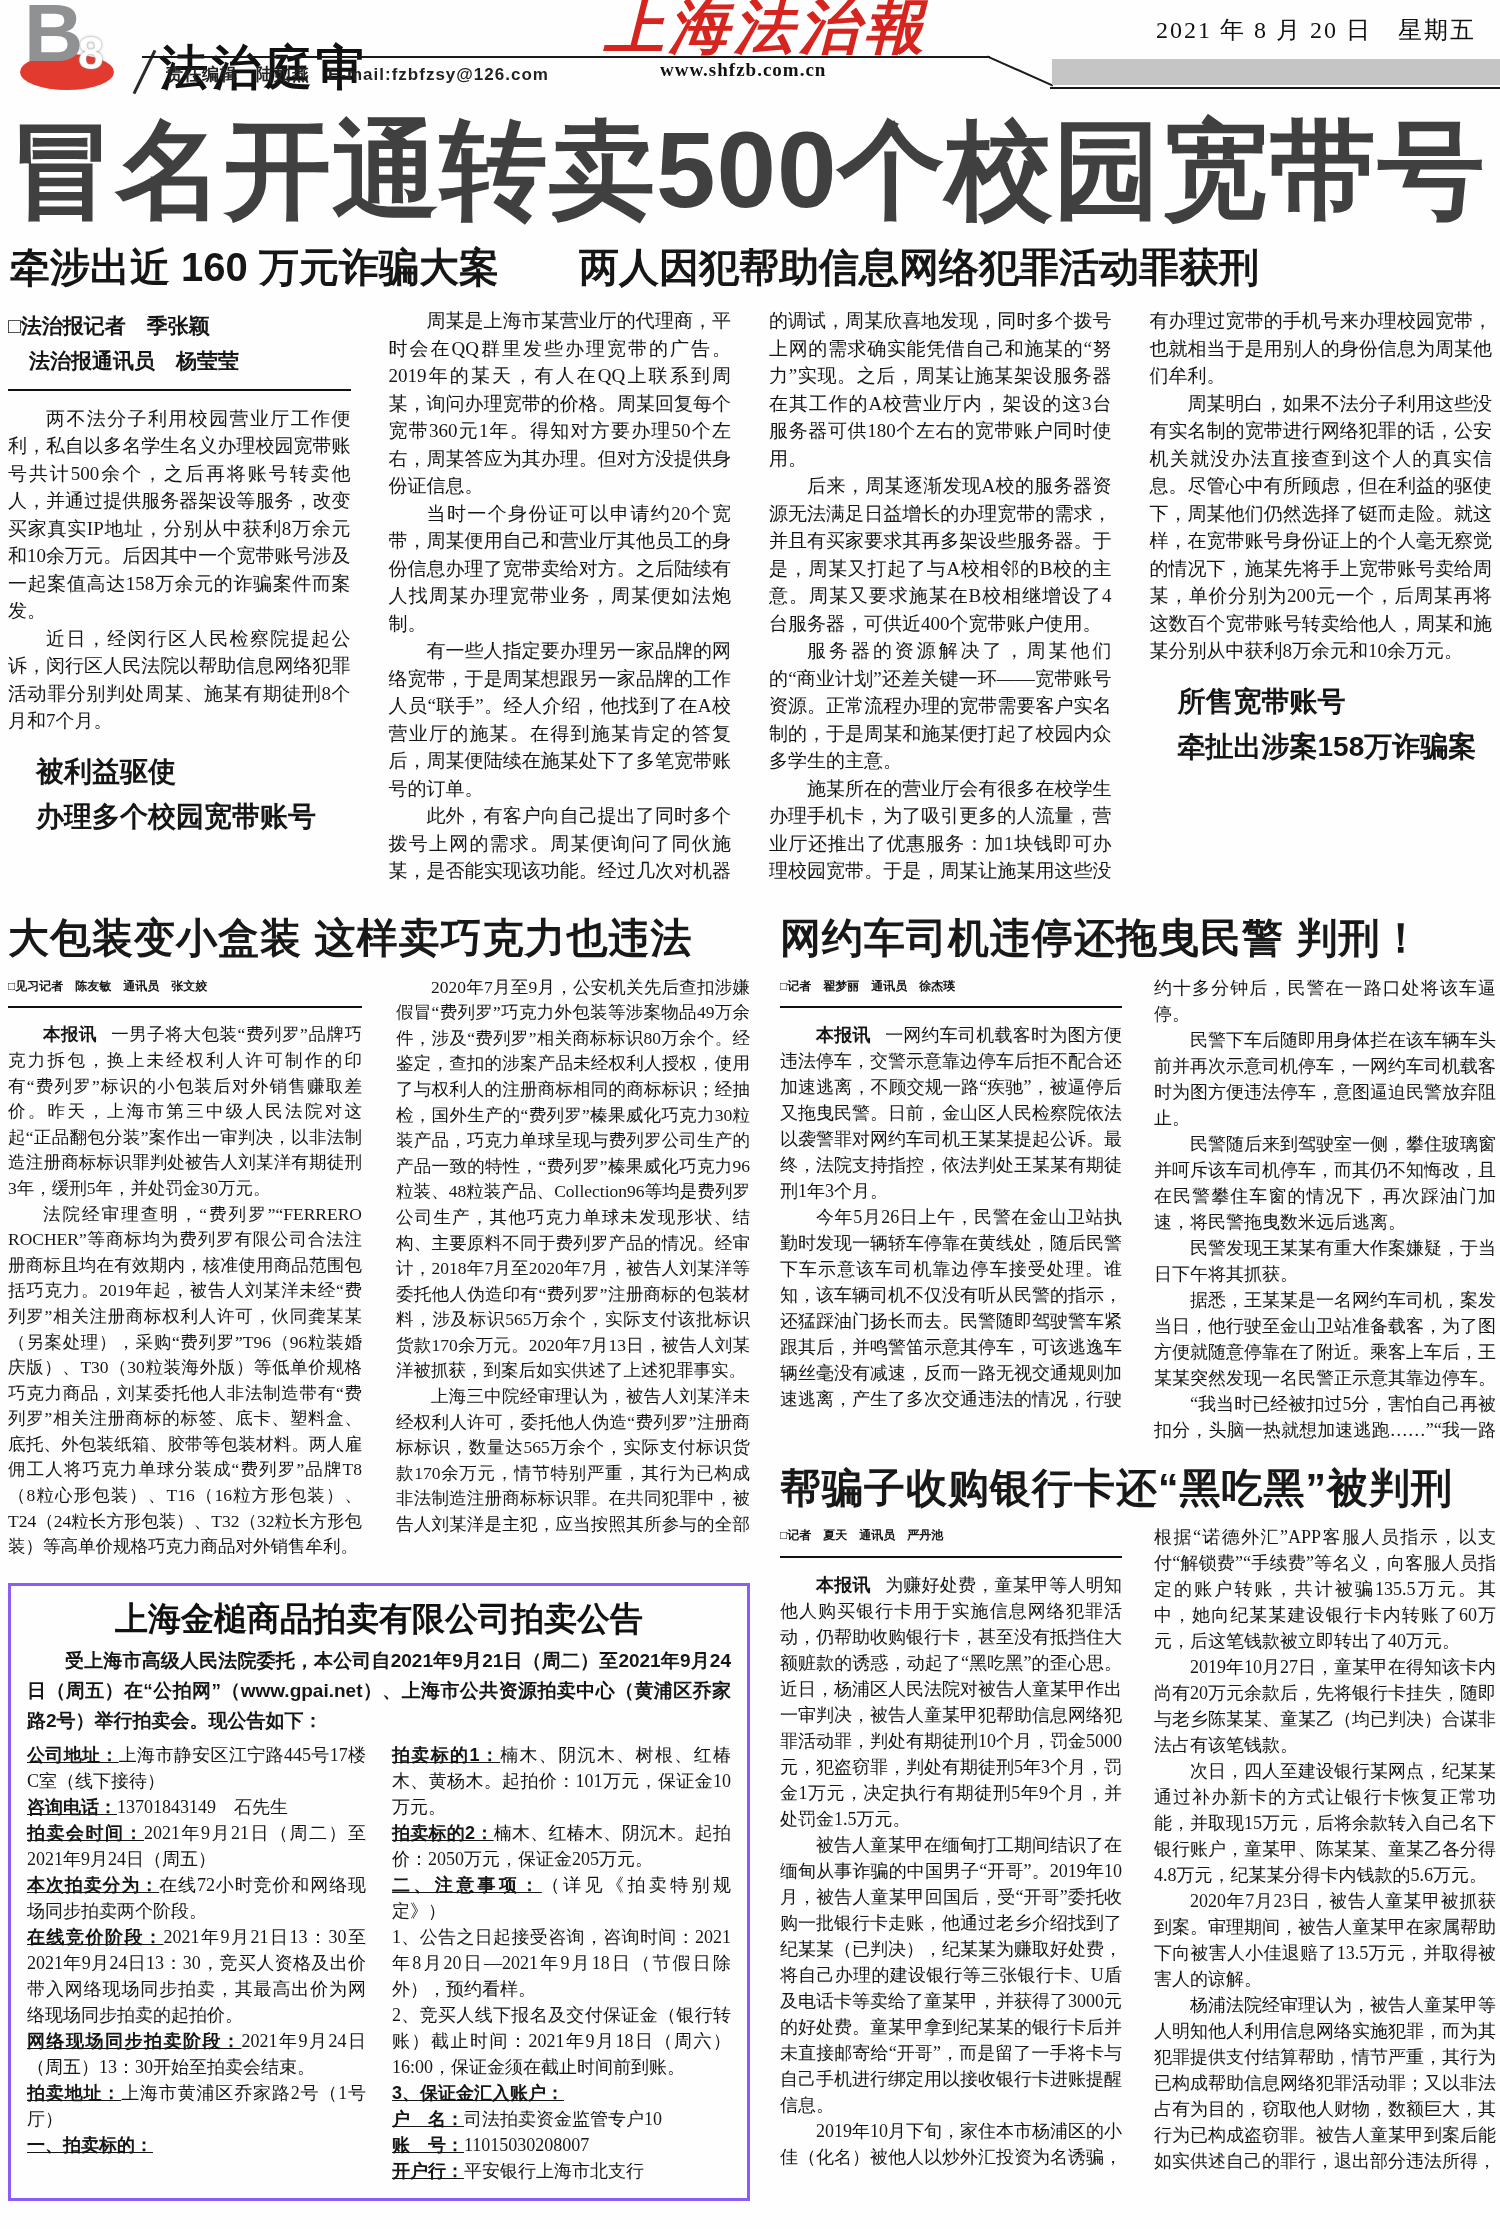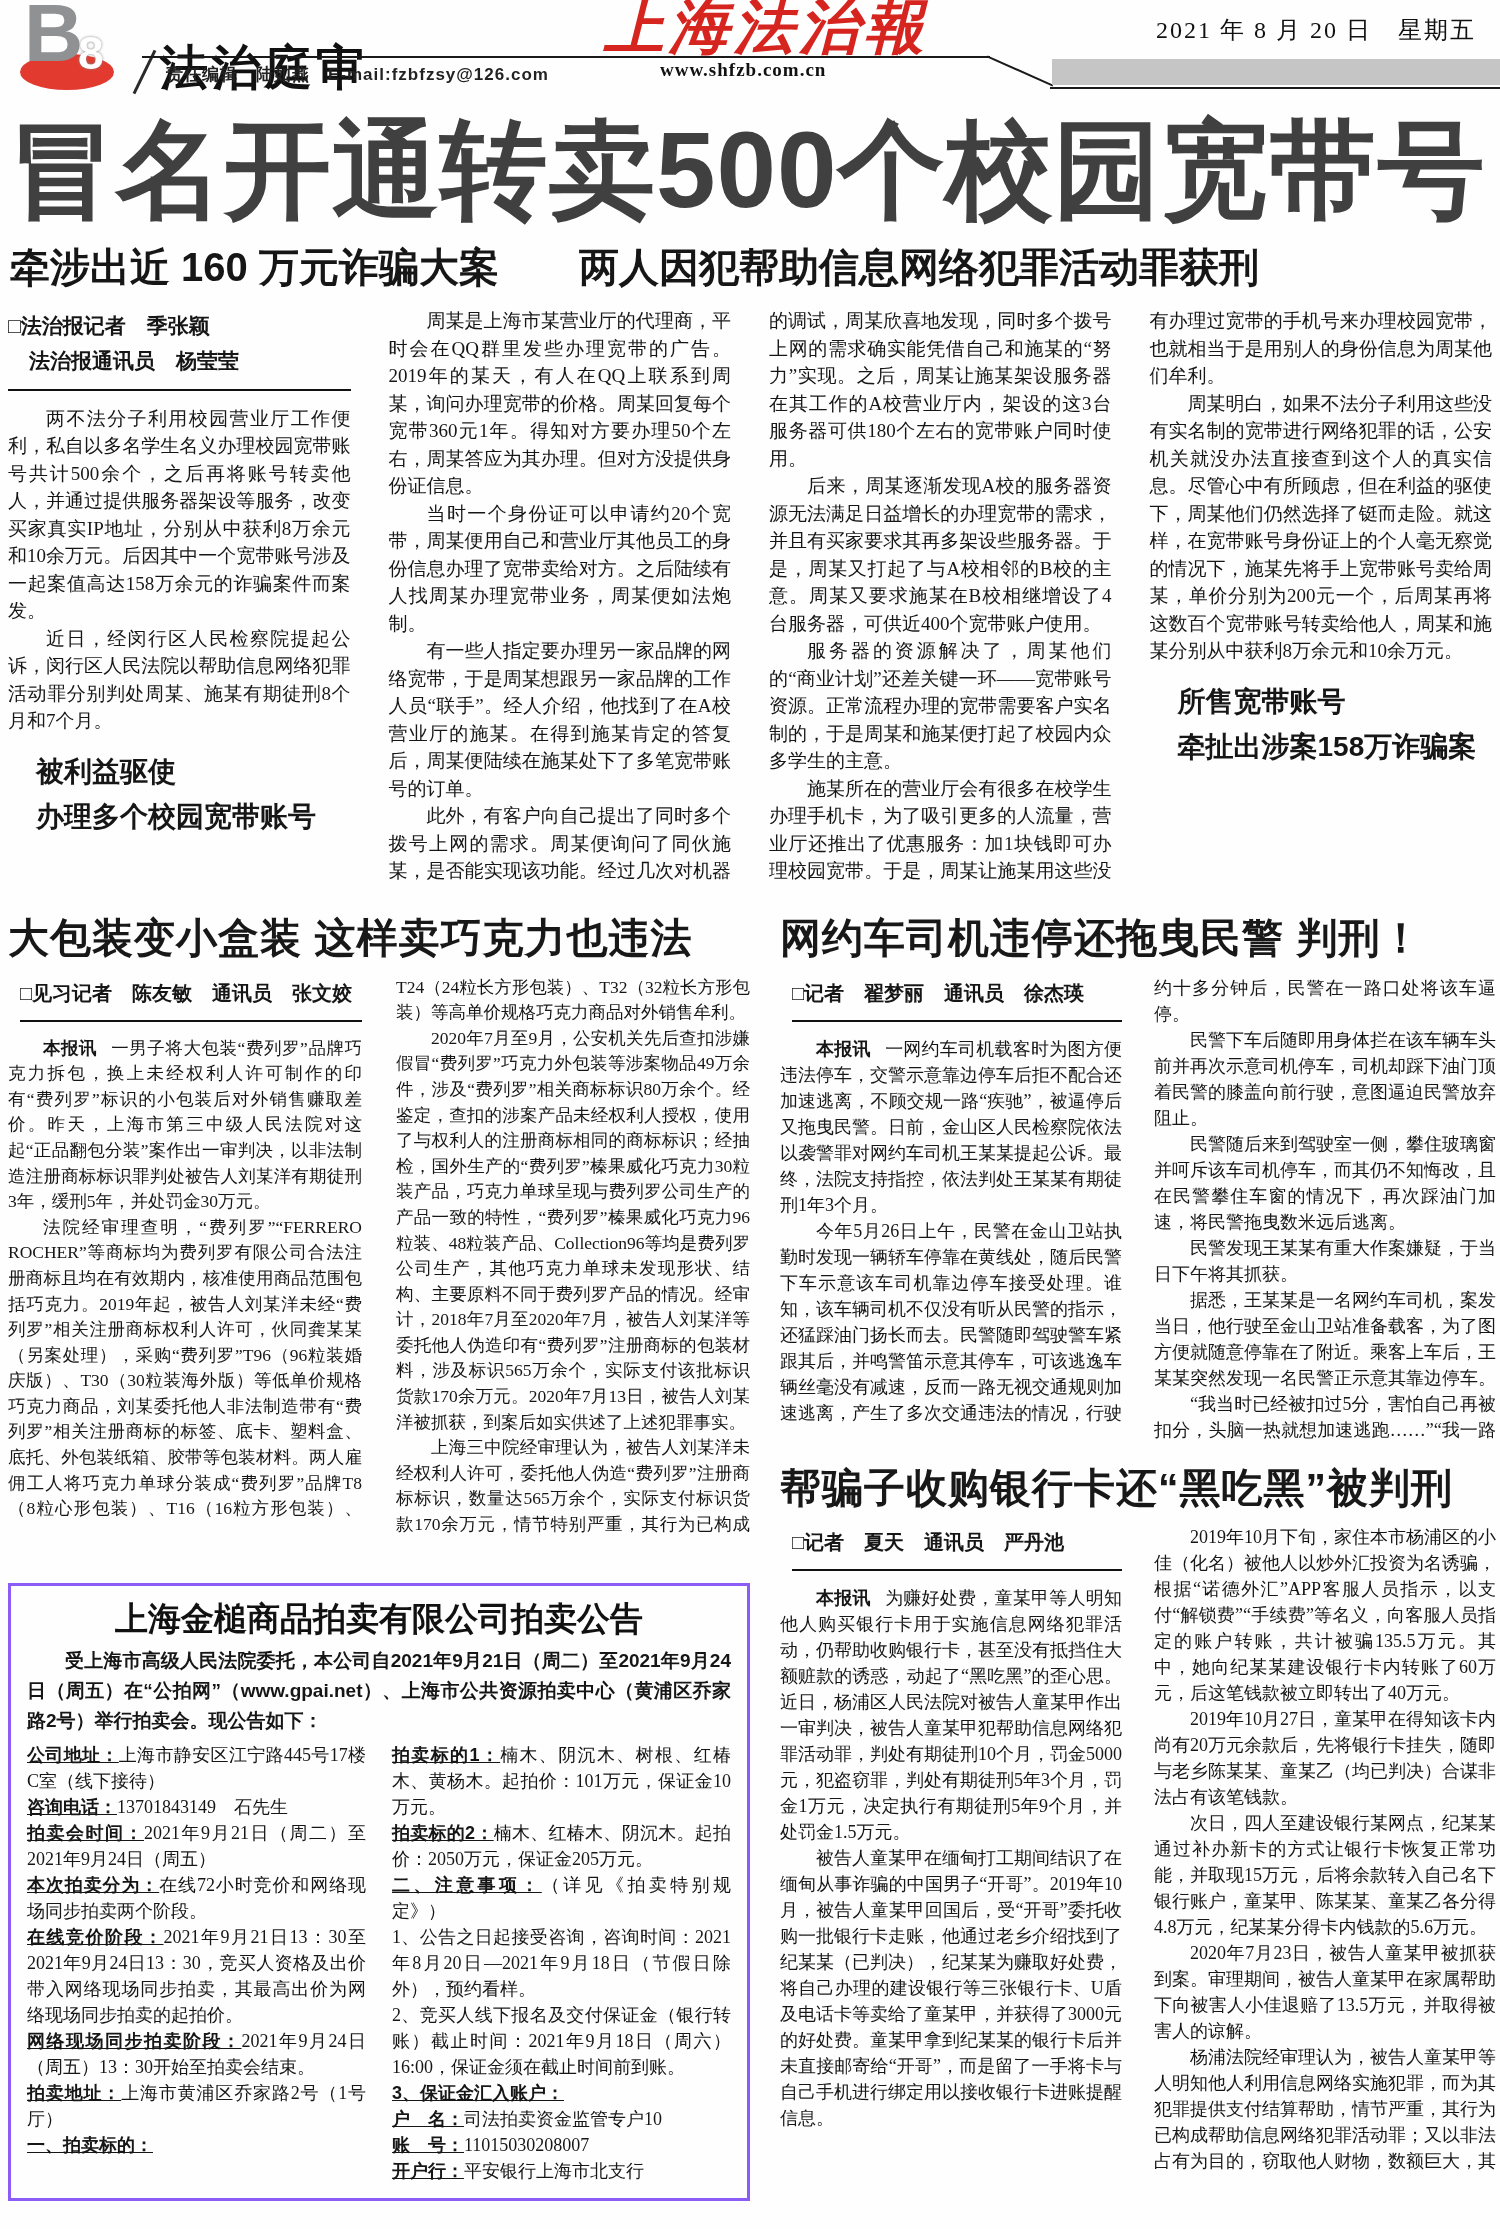--- a/index.html
+++ b/index.html
@@ -39,21 +39,21 @@
 
   
   .band2{display:flex;gap:30px;margin-top:12px;}
   .left-col{width:742px;flex:none;}
   .right-col{width:716px;flex:none;}
   .sec-headline{margin:0;font:900 41px/1.35 "Liberation Sans",sans-serif;color:#181818;white-space:nowrap;letter-spacing:1px;}
   .choc-body{margin-top:8px;height:588px;column-count:2;column-gap:34px;font-size:17.5px;line-height:25.6px;}
   .taxi-body{margin-top:8px;height:470px;column-count:2;column-gap:32px;font-size:18px;line-height:26px;}
   .bank-headline{margin-top:16px;}
   .bank-body{margin-top:8px;height:652px;column-count:2;column-gap:32px;font-size:18px;line-height:26px;}
-  .small-byline .byline{font-size:20px;margin-left:12px;}
+  .small-byline .byline{font-size:12px;}
 
   
   .auction-box{margin-top:20px;border:3px solid #8b5cf6;padding:10px 16px 8px 16px;height:594px;overflow:hidden;}
   .auction-title{text-align:center;font:bold 33px/1.4 "Liberation Sans",sans-serif;color:#111;}
   .auction-intro{margin:4px 0 6px 0;text-indent:2em;font:bold 19px/30px "Liberation Sans",sans-serif;text-align:justify;}
   .auction-cols{height:462px;column-count:2;column-gap:26px;font-size:18px;line-height:26px;text-align:justify;column-fill:auto;overflow:hidden;}
   .kv{margin:0;}
   .kv-label{font-family:"Liberation Sans",sans-serif;text-decoration:underline;}
 </style>
 </head>
@@ -146,21 +146,21 @@
       </div>
 
       <div class="right-col">
         <section>
           <h2 class="sec-headline">网约车司机违停还拖曳民警  判刑！</h2>
           <div class="art-body taxi-body small-byline">
 
           <div class="byline">□记者　翟梦丽　通讯员　徐杰瑛</div>
               <p class="para"><b class="lab lead-label">本报讯</b><span class="txt">一网约车司机载客时为图方便违法停车，交警示意靠边停车后拒不配合还加速逃离，不顾交规一路“疾驰”，被逼停后又拖曳民警。日前，金山区人民检察院依法以袭警罪对网约车司机王某某提起公诉。最终，法院支持指控，依法判处王某某有期徒刑1年3个月。</span></p>
               <p class="para">今年5月26日上午，民警在金山卫站执勤时发现一辆轿车停靠在黄线处，随后民警下车示意该车司机靠边停车接受处理。谁知，该车辆司机不仅没有听从民警的指示，还猛踩油门扬长而去。民警随即驾驶警车紧跟其后，并鸣警笛示意其停车，可该逃逸车辆丝毫没有减速，反而一路无视交通规则加速逃离，产生了多次交通违法的情况，行驶约十多分钟后，民警在一路口处将该车逼停。</p>
-              <p class="para">民警下车后随即用身体拦在该车辆车头前并再次示意司机停车，司机却踩下油门顶着民警的膝盖向前行驶，意图逼迫民警放弃阻止。</p>
+              <p class="para">民警下车后随即用身体拦在该车辆车头前并再次示意司机停车，一网约车司机载客时为图方便违法停车，意图逼迫民警放弃阻止。</p>
               <p class="para">民警随后来到驾驶室一侧，攀住玻璃窗并呵斥该车司机停车，而其仍不知悔改，且在民警攀住车窗的情况下，再次踩油门加速，将民警拖曳数米远后逃离。</p>
               <p class="para">民警发现王某某有重大作案嫌疑，于当日下午将其抓获。</p>
               <p class="para">据悉，王某某是一名网约车司机，案发当日，他行驶至金山卫站准备载客，为了图方便就随意停靠在了附近。乘客上车后，王某某突然发现一名民警正示意其靠边停车。</p>
               <p class="para">“我当时已经被扣过5分，害怕自己再被扣分，头脑一热就想加速逃跑……”“我一路想要摆脱民警，民警来拦我的时候，我就想着踩油门逼民警放手，我就可以逃掉，却犯下了更大的过错……”王某某后悔莫及地说道。</p>
             </div>
         </section>
 
         <section>
           <h2 class="sec-headline bank-headline">帮骗子收购银行卡还“黑吃黑”被判刑</h2>
           <div class="art-body bank-body small-byline">

